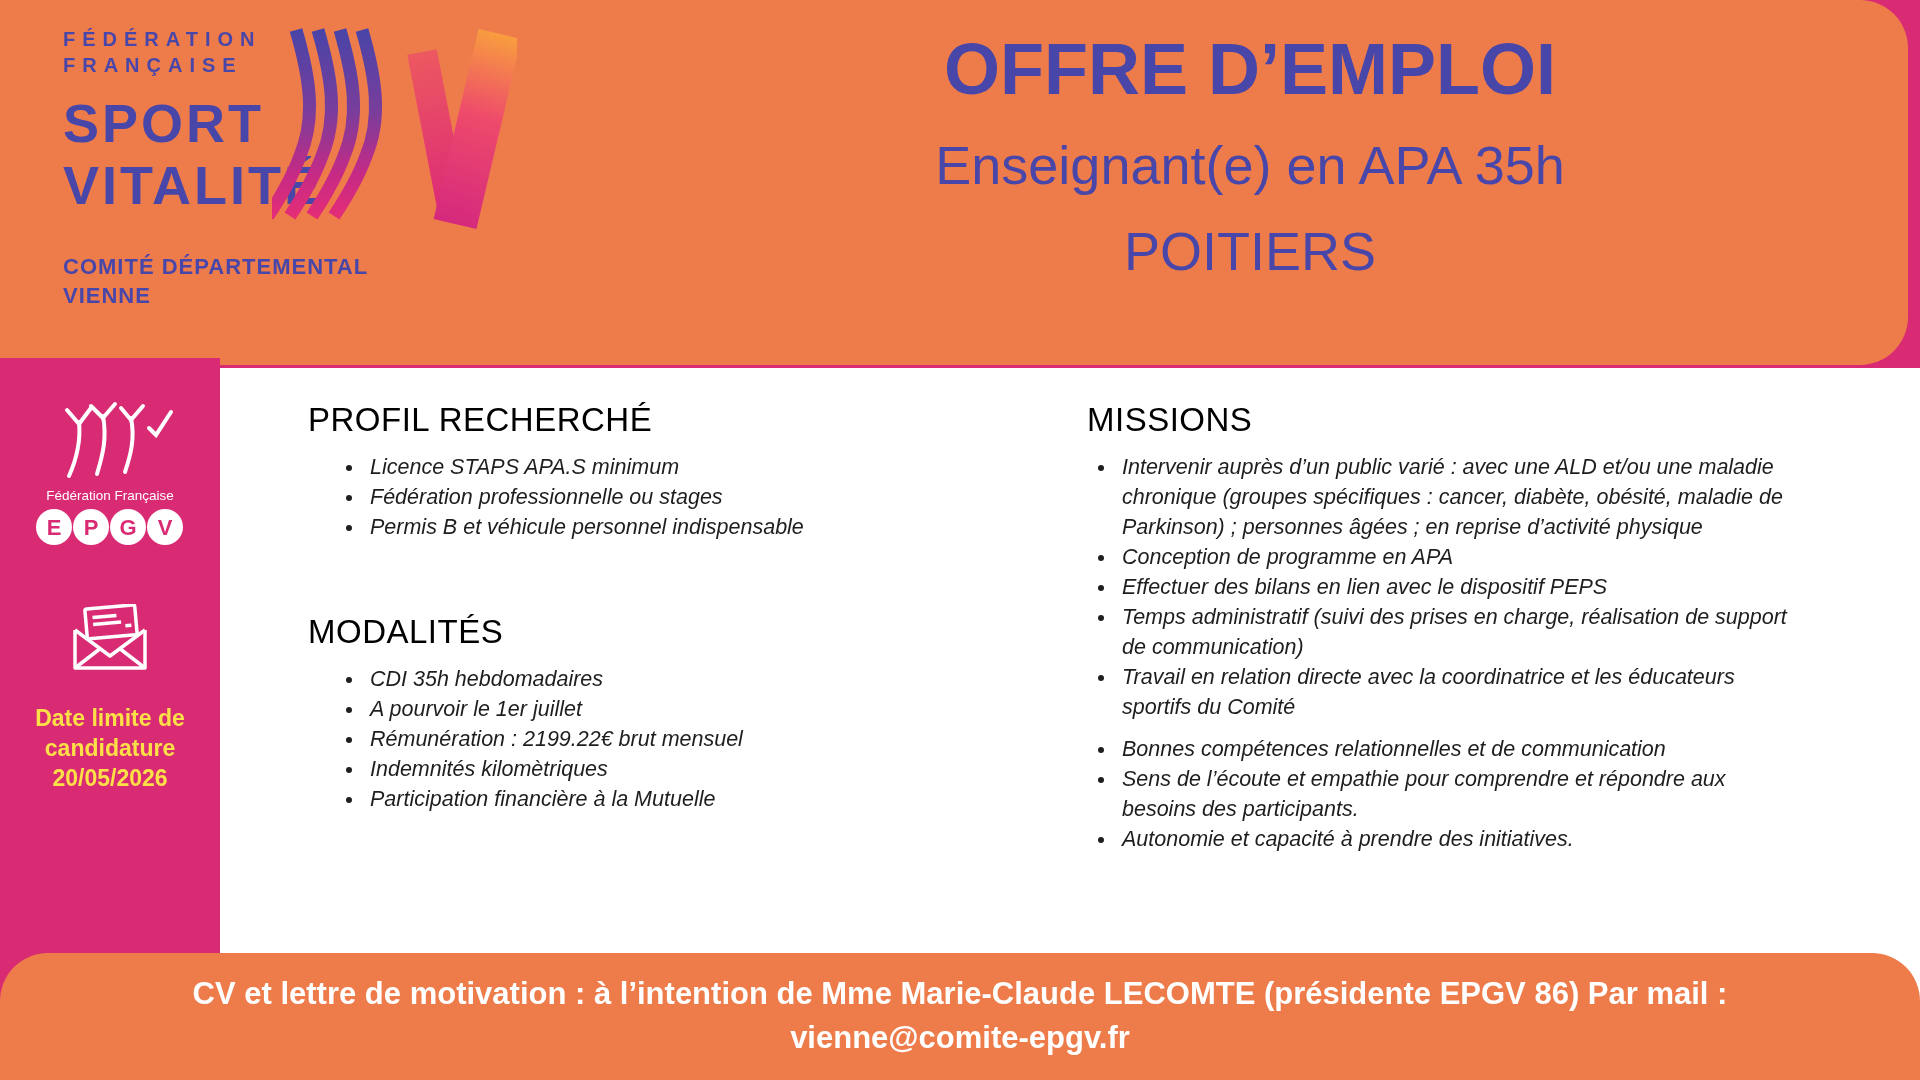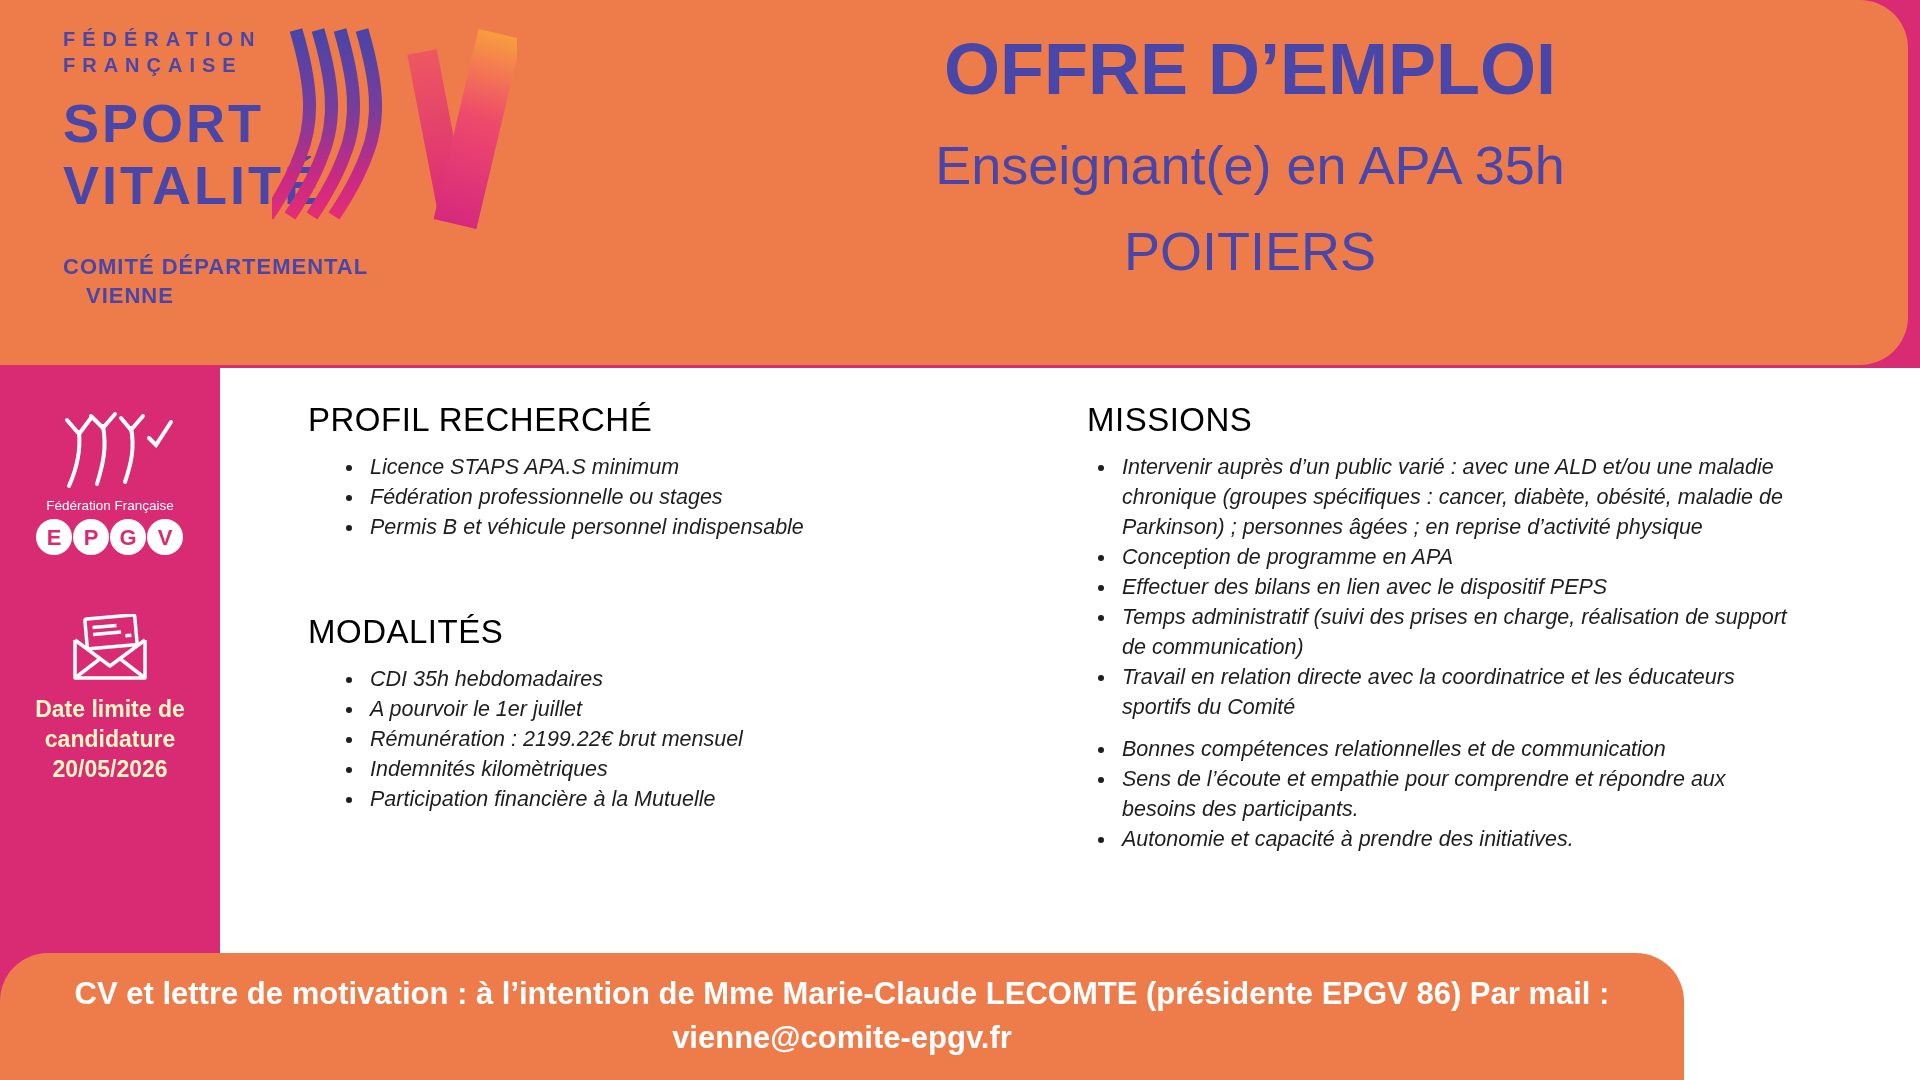--- a/index.html
+++ b/index.html
@@ -14,56 +14,56 @@
   .org-block { position:absolute; left:63px; top:26px; color:var(--accent); }
   .org-fed   { font-size:20px; font-weight:bold; letter-spacing:7px; line-height:26px; }
   .org-brand { font-size:54px; font-weight:bold; letter-spacing:3px; line-height:62px; margin-top:14px; }
   .org-com   { font-size:22px; font-weight:bold; letter-spacing:1px; line-height:29px; margin-top:36px; }
   .swoosh { position:absolute; left:272px; top:26px; }
   .title-block { position:absolute; left:860px; top:0; width:780px; text-align:center; color:var(--accent); padding-top:34px; }
   .main-title { font-size:72px; font-weight:800; line-height:70px; }
   .sub-title  { font-size:54px; font-weight:400; line-height:54px; margin-top:34px; }
   .loc-title  { font-size:54px; font-weight:400; line-height:54px; margin-top:32px; }
   
-  .sidebar { position:absolute; left:0; top:368px; width:220px; height:712px; background:var(--pink); text-align:center; z-index:1; }
+  .sidebar { position:absolute; left:0; top:358px; width:220px; height:712px; background:var(--pink); text-align:center; z-index:1; }
   .epgv { margin-top:42px; }
   .epgv-small { color:#fff; font-size:13.5px; margin:4px 0 5px 0; }
   .envelope { margin-top:54px; }
-  .deadline { margin-top:8px; color:#fef9c3; font-weight:bold; font-size:23px; line-height:30px; }
+  .deadline { margin-top:27px; color:#fde047; font-weight:bold; font-size:23px; line-height:30px; }
   
   .col { position:absolute; top:400px; color:#1e1e1e; }
   .col-left  { left:308px; width:565px; }
   .col-right { left:1087px; width:715px; }
   h2.section { margin:0; font-size:33px; font-weight:400; color:#000000; line-height:40px; letter-spacing:0.5px; }
   ul.blist { margin:0; padding:0 0 0 57px; font-size:21.5px; line-height:30px; list-style:disc;font-style:italic; }
   .col-right ul.blist { padding-left:30px; }
   ul.blist li { padding-left:5px; }
   .mt-ul   { margin-top:12px !important; }
   .h-modalites   { margin-top:70px !important; }
   .h-competences { margin-top:6px !important; }
   
-  .footer-bar { position:absolute; left:0; top:953px; width:1684px; height:127px; background:var(--orange); border-radius:48px 48px 0 0; z-index:2; text-align:center; color:#fff; }
+  .footer-bar { position:absolute; left:0; top:953px; width:1920px; height:127px; background:var(--orange); border-radius:48px 48px 0 0; z-index:2; text-align:center; color:#fff; }
   .footer-text { padding-top:19px; font-size:31px; font-weight:bold; line-height:44px; }
   svg text { font-family:"Liberation Sans", sans-serif; }
 </style>
 </head>
 <body>
 
 <div class="canvas">
 
   <div class="pink-underlay"></div>
   <div class="header-band"></div>
 
   <div class="org-block">
     <div class="org-fed">FÉDÉRATION</div>
     <div class="org-fed">FRANÇAISE</div>
     <div class="org-brand">SPORT</div>
     <div class="org-brand" style="margin-top:0;">VITALITÉ</div>
     <div class="org-com">COMITÉ DÉPARTEMENTAL</div>
-    <div class="org-com" style="margin-top:0;margin-left:23px;">VIENNE</div>
+    <div class="org-com" style="margin-top:0;">VIENNE</div>
   </div>
 
   <svg class="swoosh" width="245" height="212" viewBox="0 0 245 212">
     <defs>
       <linearGradient id="gs" gradientUnits="userSpaceOnUse" x1="0" y1="0" x2="0" y2="205">
         <stop offset="0" stop-color="#4645A8"></stop>
           <stop offset="0.42" stop-color="#7A3D9B"></stop>
         <stop offset="0.72" stop-color="#C52A85"></stop>
           <stop offset="1" stop-color="#EE2E72"></stop>
       </linearGradient>

